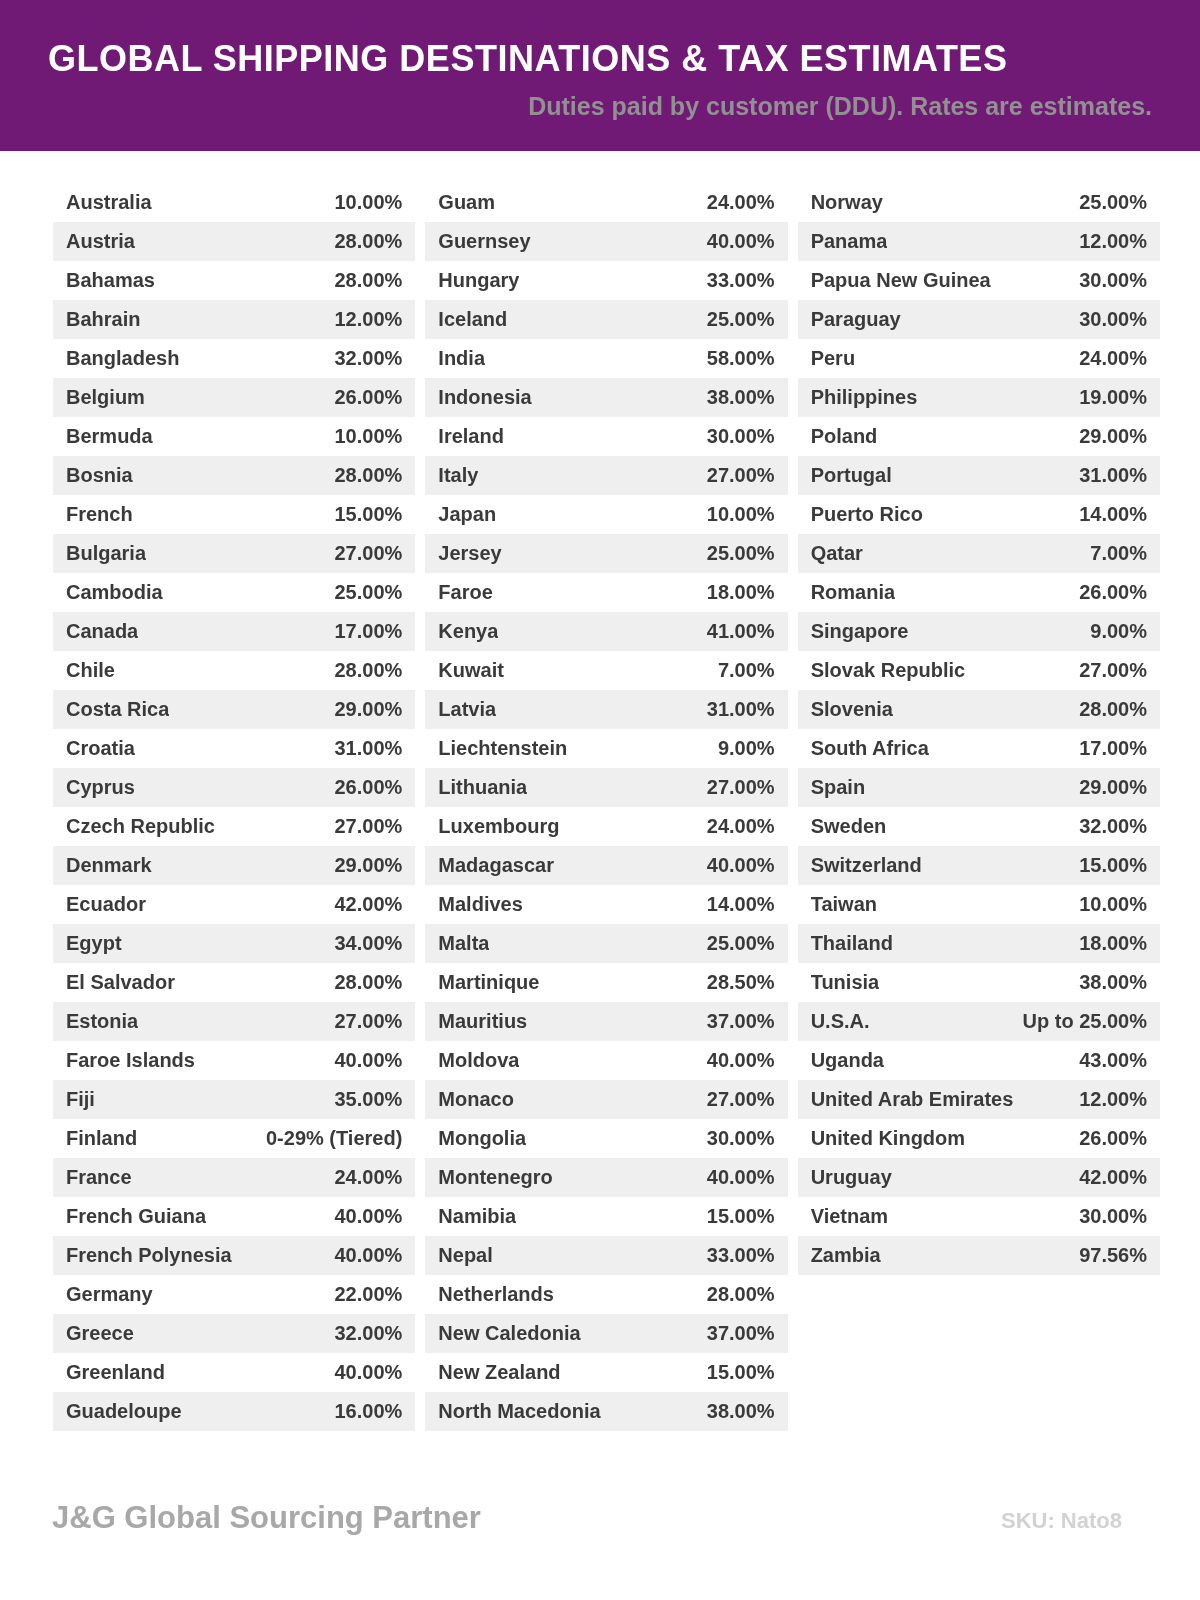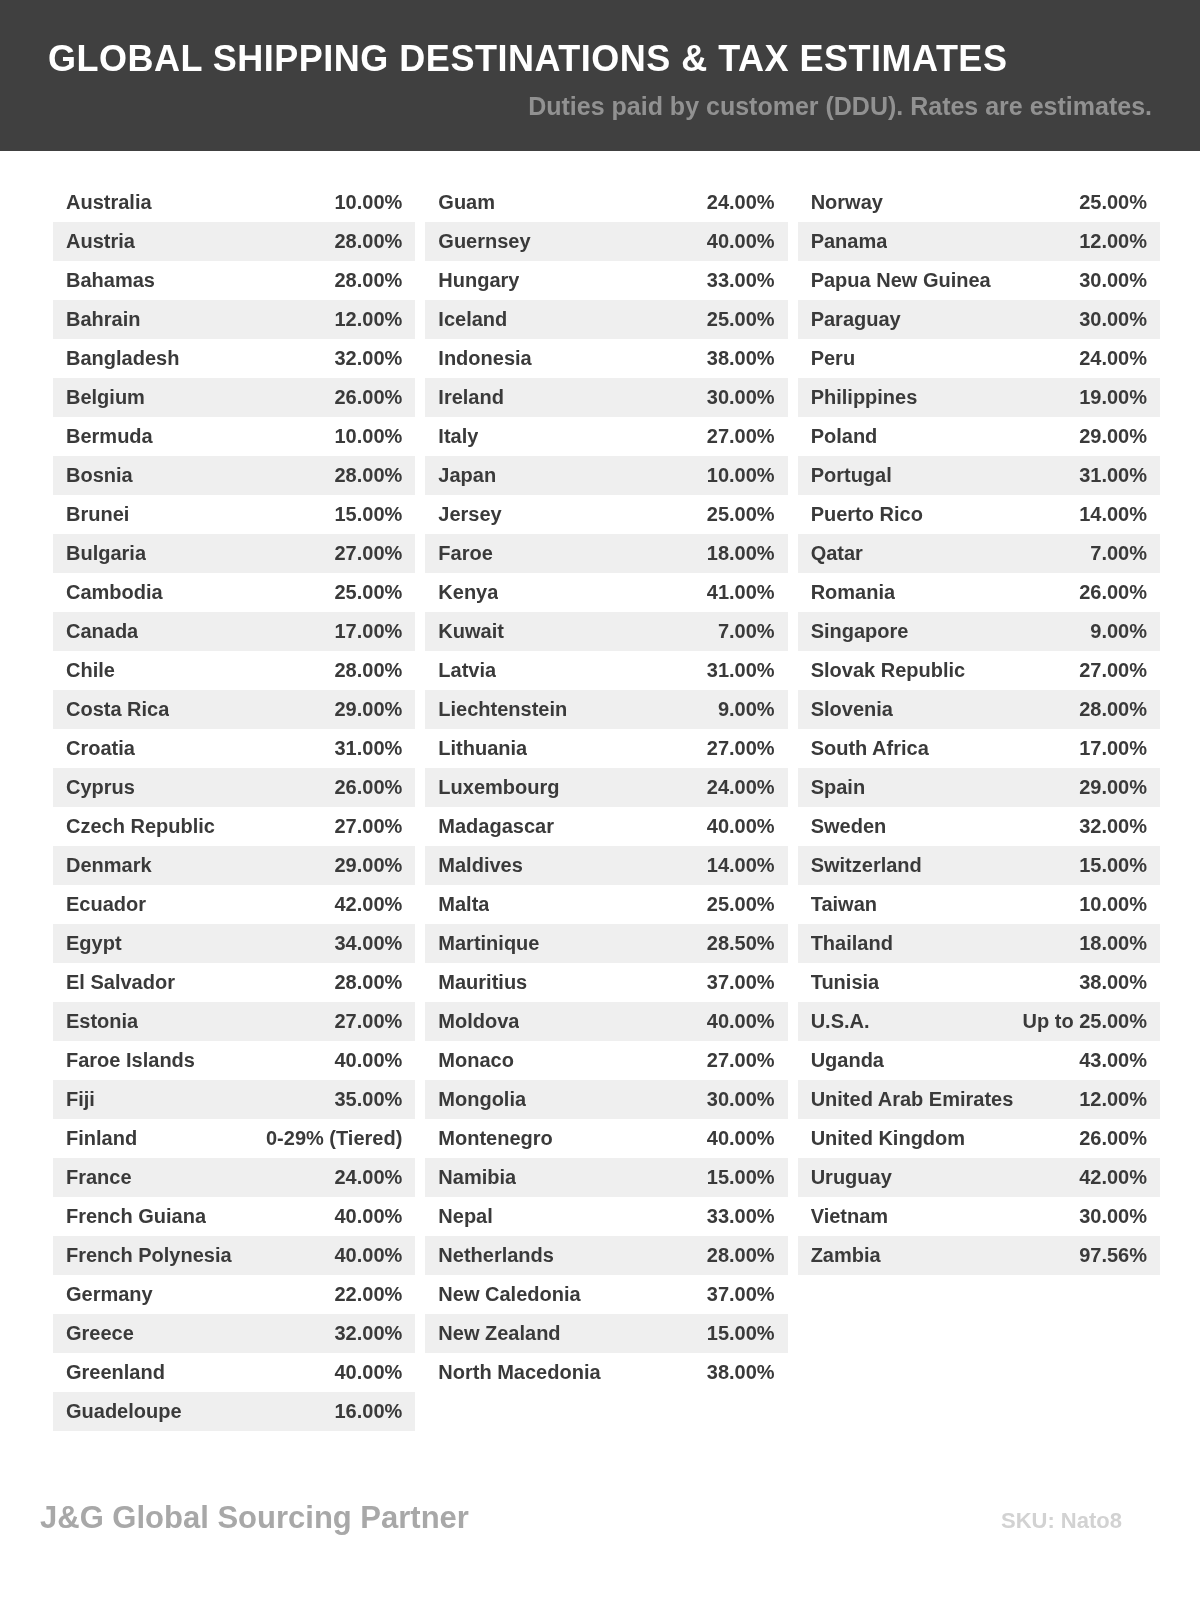--- a/index.html
+++ b/index.html
@@ -4,21 +4,21 @@
 <style>
   * { margin: 0; padding: 0; box-sizing: border-box; }
   html, body { background: #ffffff; }
   body {
     width: 1200px; height: 1600px;
     position: relative;
     overflow: hidden;
     font-family: "Liberation Sans", sans-serif;
   }
   .header {
-    background: #404040;
+    background: #701a75;
     padding: 38px 48px 30px 48px;
   }
   .title {
     color: #ffffff;
     font-size: 36px;
     font-weight: bold;
     letter-spacing: 0.5px;
     white-space: nowrap;
   }
   .subtitle {
@@ -43,21 +43,21 @@
     font-size: 20px;
     font-weight: bold;
     color: #3a3a3a;
   }
   .row:nth-child(even) { background: #efefef; }
   .country { white-space: nowrap; overflow: hidden; }
   .rate { white-space: nowrap; margin-left: 8px; }
   .footer {
     position: absolute;
     top: 1500px;
-    left: 40px;
+    left: 52px;
     right: 78px;
     display: flex;
     justify-content: space-between;
     align-items: baseline;
     gap: 40px;
   }
   .brand {
     color: #a8a8a8;
     font-size: 31px;
     font-weight: bold;
@@ -104,21 +104,21 @@
       </div>
       <div class="row">
         <span class="country">Bermuda</span>
         <span class="rate">10.00%</span>
       </div>
       <div class="row">
         <span class="country">Bosnia</span>
         <span class="rate">28.00%</span>
       </div>
       <div class="row">
-        <span class="country">Brunei</span>
+        <span class="country">French</span>
         <span class="rate">15.00%</span>
       </div>
       <div class="row">
         <span class="country">Bulgaria</span>
         <span class="rate">27.00%</span>
       </div>
       <div class="row">
         <span class="country">Cambodia</span>
         <span class="rate">25.00%</span>
       </div>
@@ -216,20 +216,24 @@
         <span class="country">Guernsey</span>
         <span class="rate">40.00%</span>
       </div>
       <div class="row">
         <span class="country">Hungary</span>
         <span class="rate">33.00%</span>
       </div>
       <div class="row">
         <span class="country">Iceland</span>
         <span class="rate">25.00%</span>
+      </div>
+      <div class="row">
+        <span class="country">India</span>
+        <span class="rate">58.00%</span>
       </div>
       <div class="row">
         <span class="country">Indonesia</span>
         <span class="rate">38.00%</span>
       </div>
       <div class="row">
         <span class="country">Ireland</span>
         <span class="rate">30.00%</span>
       </div>
       <div class="row">

